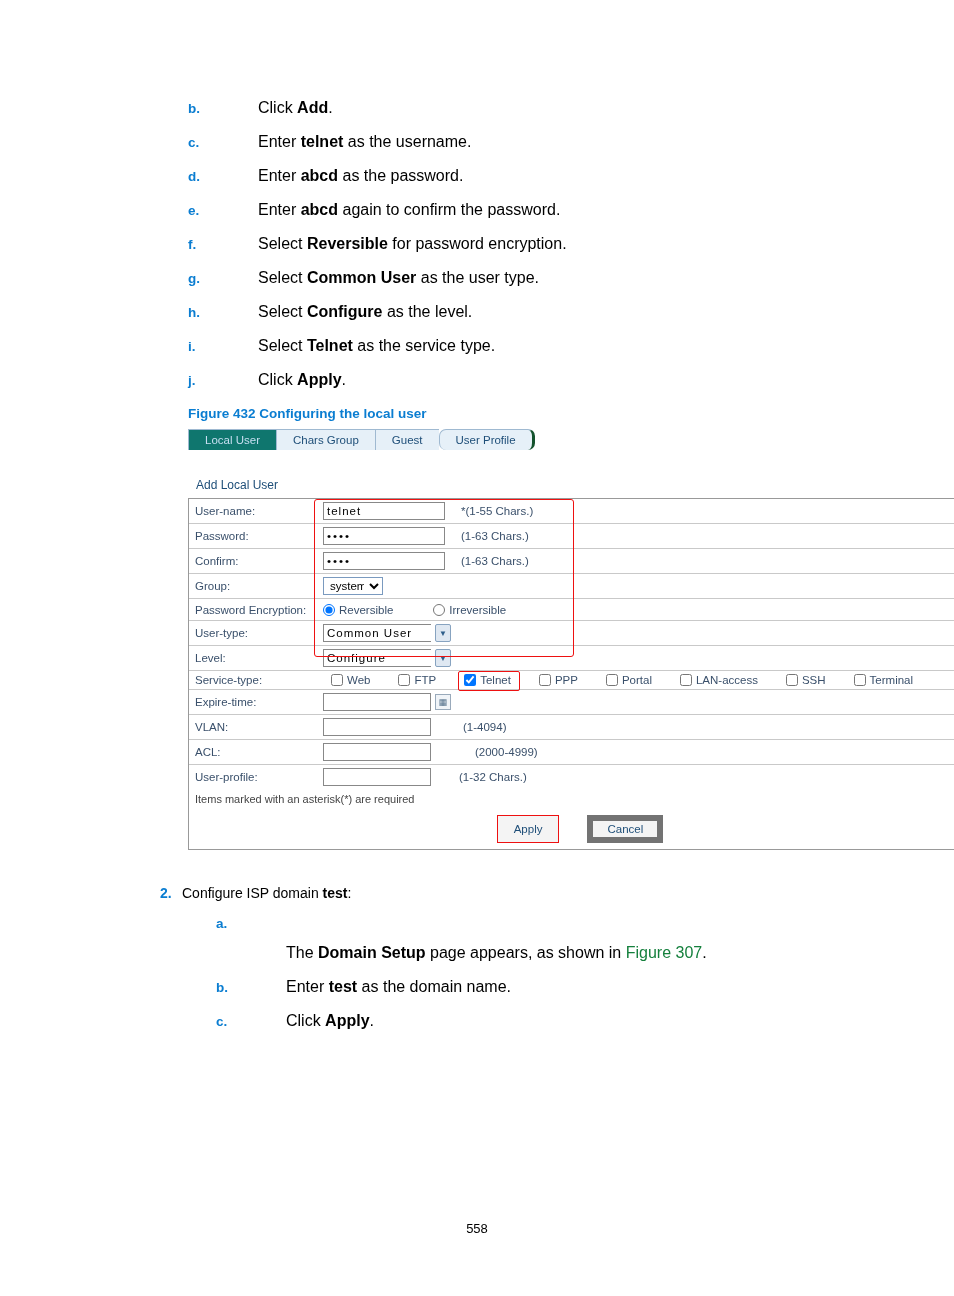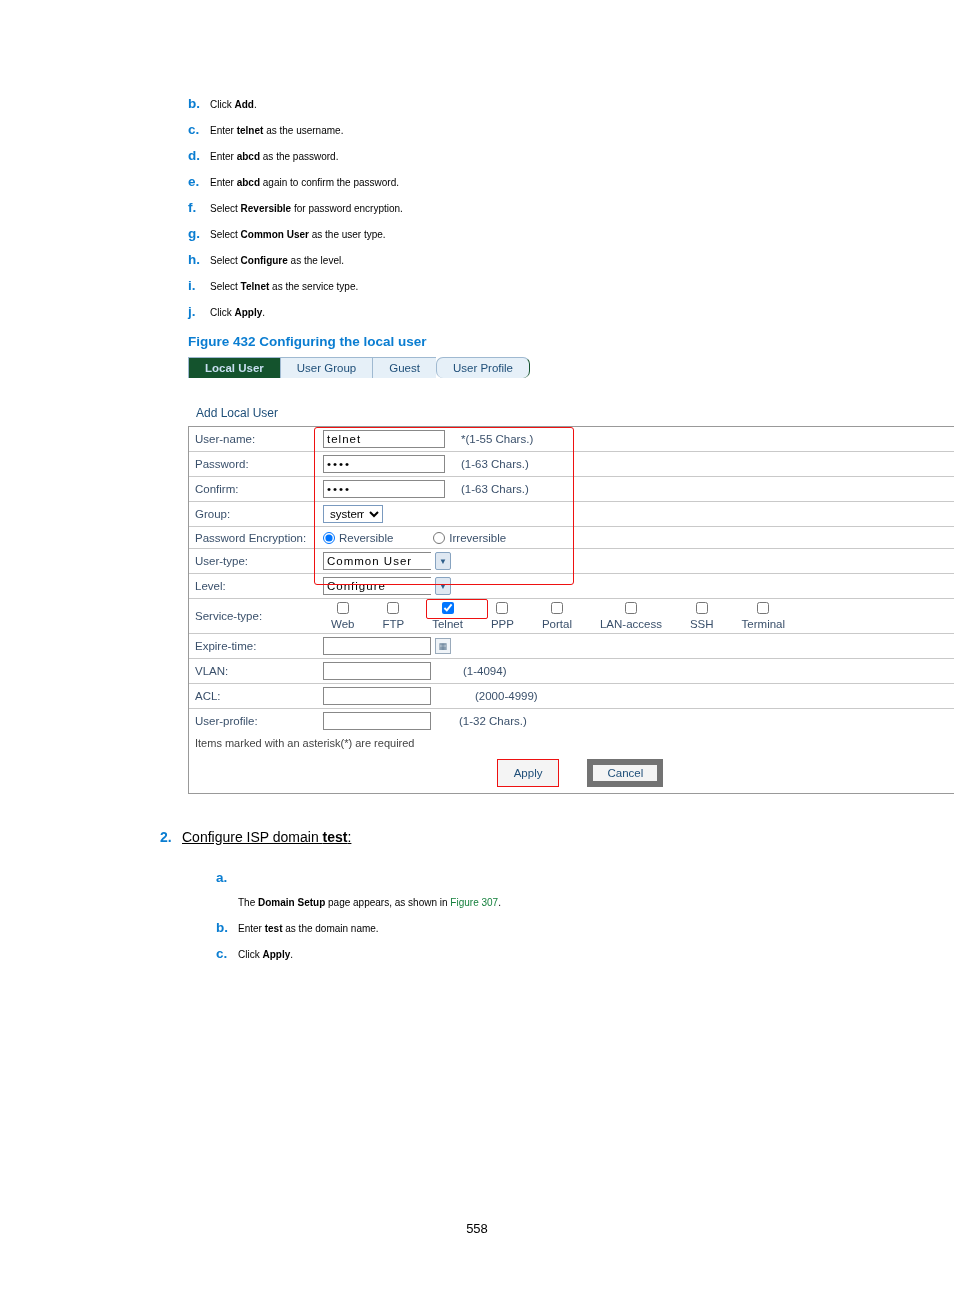--- a/index.html
+++ b/index.html
@@ -19,21 +19,21 @@
     align-items: baseline;
     margin-bottom: 10px;
     font-size: 14px;
   }
   .marker {
     color: #0a7dd1;
     font-weight: bold;
     min-width: 22px;
     font-size: 13.5px;
   }
-  .list-text { font-size: 10px; line-height: 1.5; }
+  .list-text { font-size: 16px; line-height: 1.5; margin-left: 48px; }
   .list-text b { font-weight: bold; }
   .num-marker {
     color: #0a7dd1;
     font-weight: bold;
     min-width: 22px;
     font-size: 14px;
     margin-left: -28px;
   }
   .fig-caption {
     color: #0a7dd1;
@@ -57,25 +57,24 @@
   .tab {
     padding: 4px 16px;
     border: 1px solid #9fb9d1;
     border-bottom: none;
     border-right: none;
     background: #e6f0f8;
     color: #1e4e78;
     font-size: 11.5px;
     cursor: pointer;
   }
-  .tab:last-child { border-right: 1px solid #14532d; border-radius: 7px; }
+  .tab:last-child { border-right: 3px solid #14532d; border-radius: 7px; }
   .tab.active {
-    background: #14532d;
+    background: #0f766e;
     color: #c8dff2;
-    font-weight: bold;
   }
   .section-title {
     color: #1e4e78;
     margin: 28px 0 6px 8px;
     font-size: 12px;
   }
   .form-box {
     border: 1px solid #999;
     width: 784px;
   }
@@ -133,21 +132,21 @@
     background: #fff;
   }
   .checks-row {
     display: flex;
     align-items: center;
     gap: 28px;
     padding: 3px 6px;
     border-bottom: 1px solid #c9c9c9;
   }
   .checks-row .flabel { width: 128px; }
-  .cb-wrap { display: inline-flex; align-items: center; gap: 4px; color: #3a506b; font-size: 11.5px; cursor: pointer; flex-direction: column; }
+  .cb-wrap { display: inline-flex; align-items: center; gap: 4px; color: #3a506b; font-size: 11.5px; cursor: pointer; }
   .cb-wrap input { width: 12px; height: 12px; }
   .radio-row { display: inline-flex; align-items: center; gap: 4px; color: #3a506b; font-size: 11.5px; margin-right: 40px; cursor: pointer; }
   .radio-row input { width: 12px; height: 12px; }
   .note-req {
     font-size: 11px;
     color: #444;
     padding: 4px 6px 10px 6px;
   }
   .btn-row {
     display: flex;
@@ -178,21 +177,21 @@
     font-size: 9px; align-items: center; justify-content: center; color: #55728c;
   }
 
   .main-num-row {
     display: flex;
     align-items: baseline;
     margin: 32px 0 6px 0;
     font-size: 14px;
   }
   .sub-indent { padding-left: 28px; }
-  .para { font-size: 14px; line-height: 1.6; margin-bottom: 16px; text-decoration: underline; }
+  .para { font-size: 14px; line-height: 1.6; margin-bottom: 6px; }
 
   .page-num {
     position: absolute;
     bottom: 60px;
     width: 954px;
     text-align: center;
     font-size: 13px;
     left: 0;
   }
 </style>
@@ -238,21 +237,21 @@
         <span class="marker">j.</span>
         <span class="list-text">Click <b>Apply</b>.</span>
       </div>
     </div>
 
   <div class="fig-caption">Figure 432 Configuring the local user</div>
 
   <div class="shot">
     <div class="tabs">
       <div class="tab active">Local User</div>
-      <div class="tab">User Group</div>
+      <div class="tab">Chars Group</div>
       <div class="tab">Guest</div>
       <div class="tab">User Profile</div>
     </div>
 
     <div class="section-title">Add Local User</div>
 
     <div class="form-box">
       <div class="relwrap">
 
         <div class="hbox1" style="top:0;left:125px;width:260px;height:158px;border-radius:3px;pointer-events:none;"></div>

